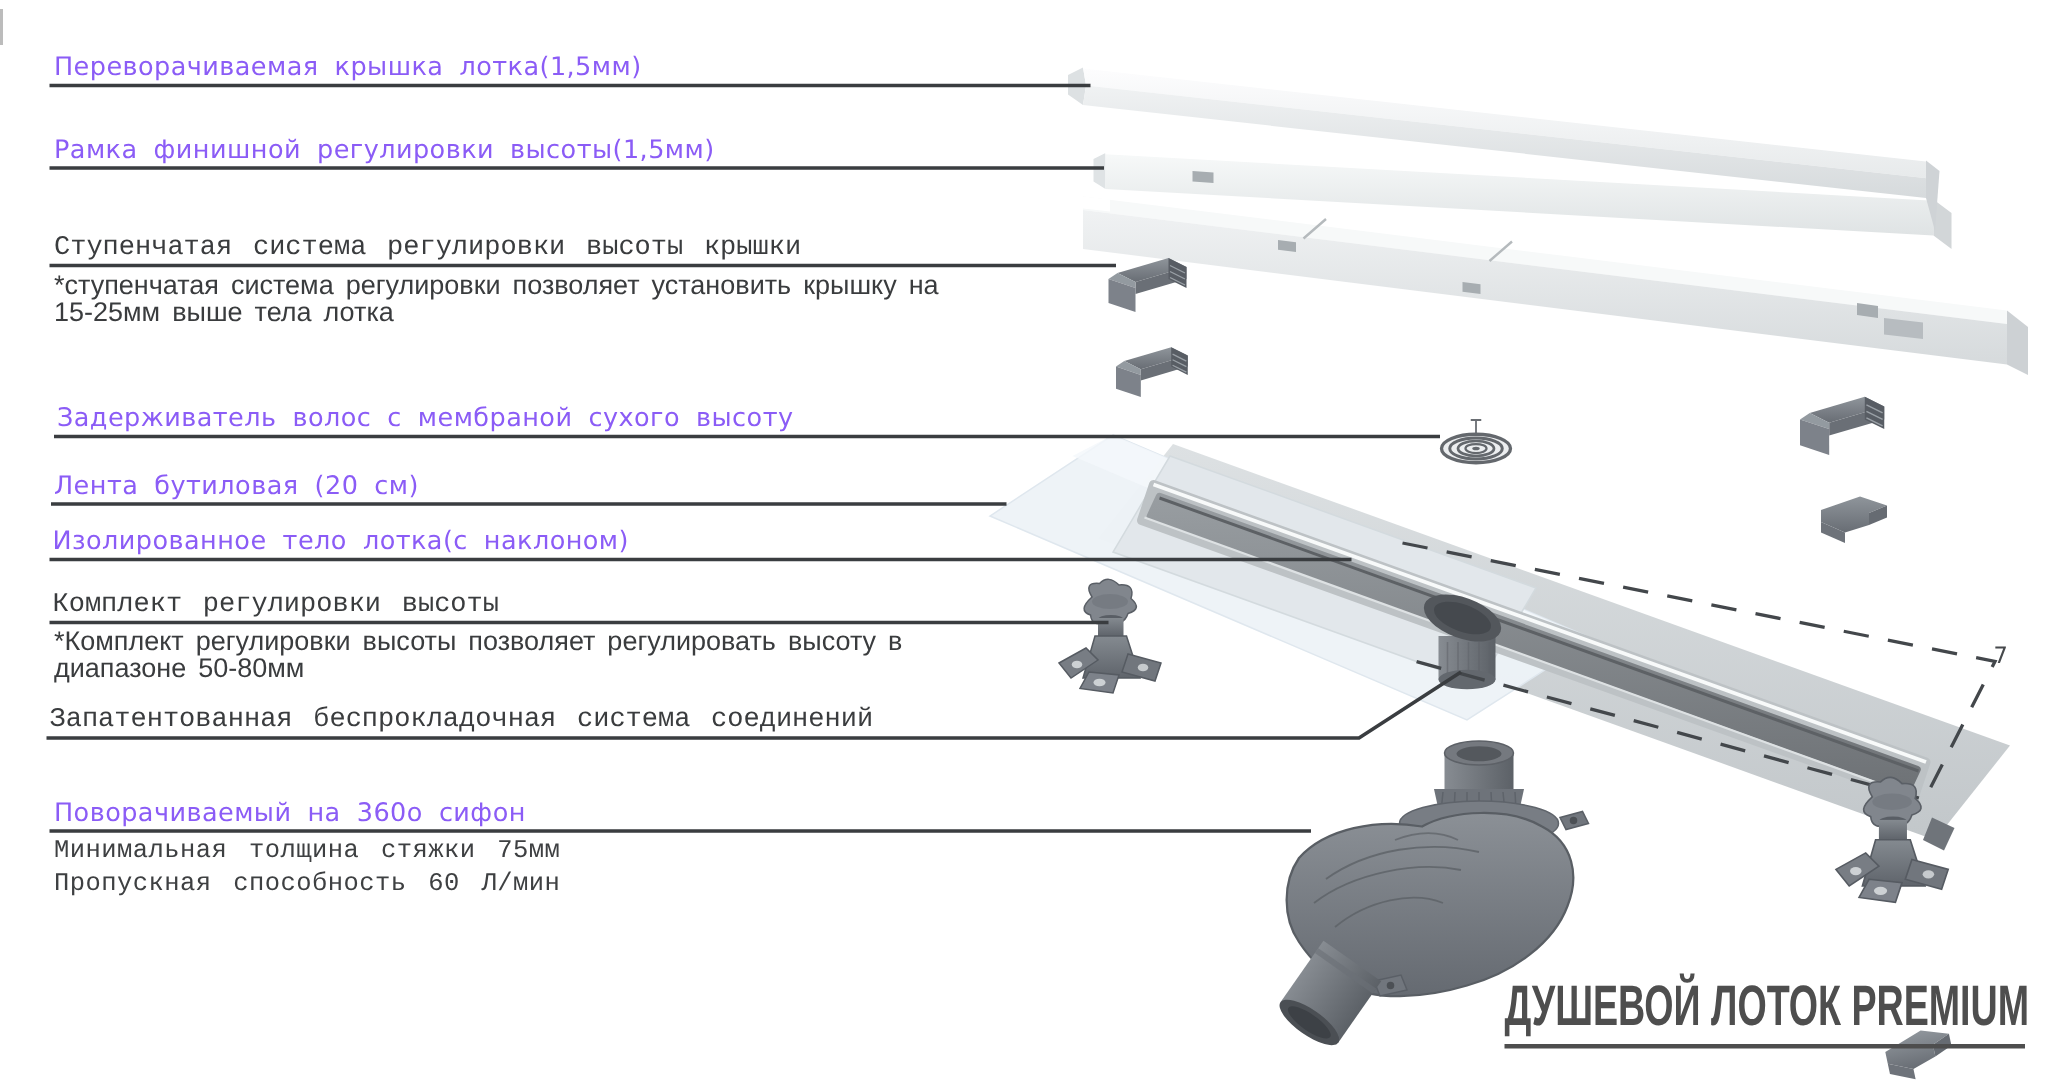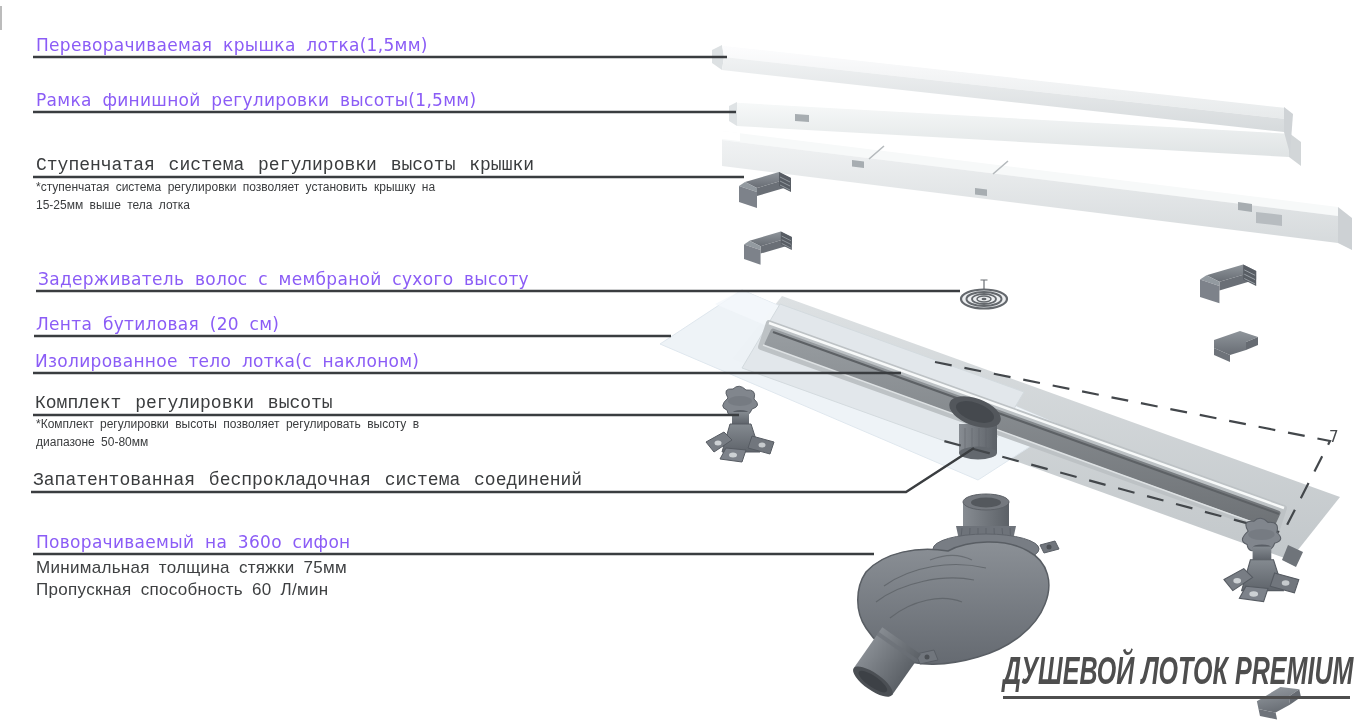--- a/index.html
+++ b/index.html
@@ -3,28 +3,28 @@
 <meta charset="utf-8">
 <style>
   html,body{margin:0;padding:0;}
   body{width:1366px;height:720px;position:relative;background:#ffffff;overflow:hidden;
        font-family:"DejaVu Sans",sans-serif;}
   .art{position:absolute;left:0;top:0;}
   .lbl{position:absolute;color:#8b5cf6;font-family:"DejaVu Sans",sans-serif;
        font-size:17px;letter-spacing:.3px;word-spacing:5px;white-space:nowrap;z-index:3;}
   .cond{font-family:Liberation Mono, monospace;font-size:18px;letter-spacing:0;
         word-spacing:3px;color:#3a3c3e;}
-  .note{position:absolute;font-family:"Liberation Sans",sans-serif;font-size:12px;
+  .note{position:absolute;font-family:"Liberation Sans",sans-serif;font-size:18px;
         color:#3a3c3e;white-space:nowrap;word-spacing:3px;z-index:3;text-align:right;}
-  .block{position:absolute;color:#3e4042;font-family:Liberation Sans, sans-serif;
+  .block{position:absolute;color:#3e4042;font-family:Liberation Mono, monospace;
         font-size:17px;letter-spacing:.3px;word-spacing:4px;line-height:21.5px;
         white-space:nowrap;z-index:3;}
   .annot7{position:absolute;left:1329px;top:428px;font-size:15px;color:#46494c;z-index:3;
         font-family:"DejaVu Sans",sans-serif;}
-  .title-wrap{position:absolute;left:1003px;top:650px;width:349px;z-index:3;font-style:italic;}
+  .title-wrap{position:absolute;left:1003px;top:650px;width:349px;z-index:3;}
   .title{font-family:"Liberation Sans",sans-serif;font-weight:bold;font-size:38px;
         color:#4e4e4e;white-space:nowrap;transform:scaleX(.66);transform-origin:left center;
         letter-spacing:0;}
   .title-rule{margin-top:3px;width:347px;height:3px;background:#4e4e4e;}
   .edge-tick{position:absolute;left:0;top:6px;width:2px;height:24px;background:#bcbcbc;}
 </style>
 </head>
 <body>
 
 <div class="edge-tick"></div>

